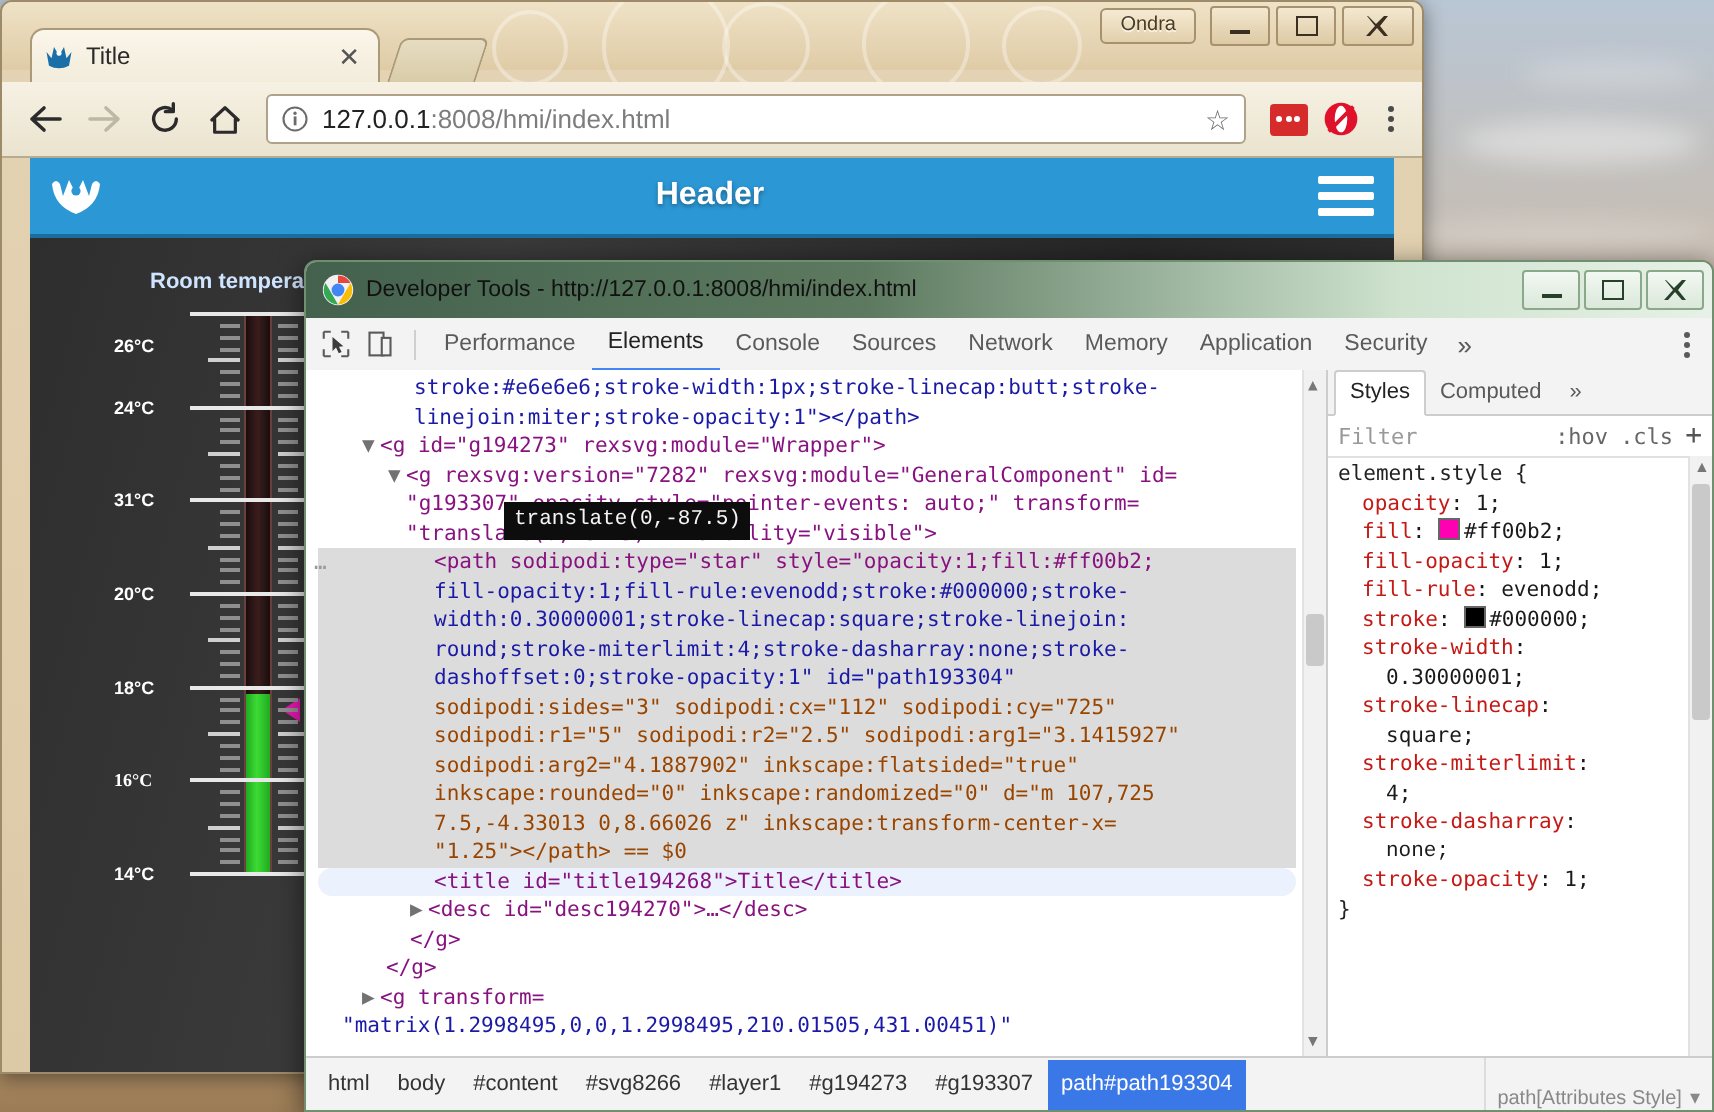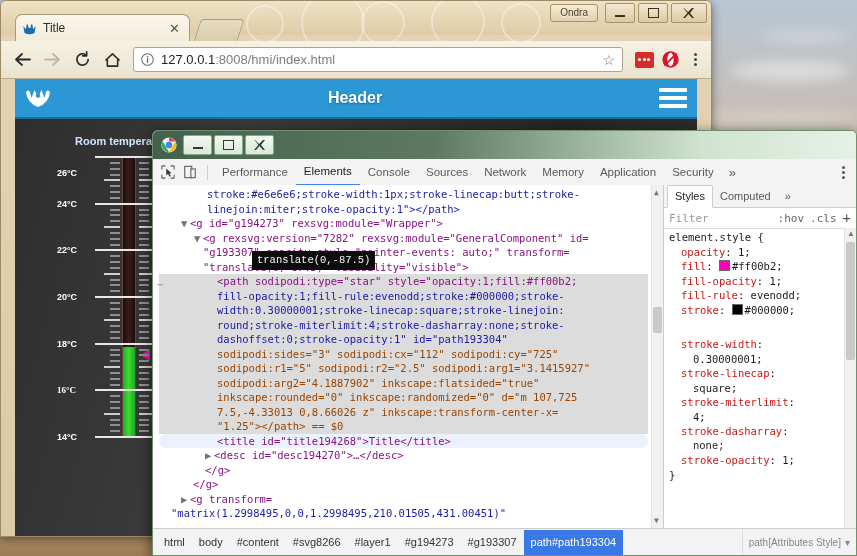--- a/index.html
+++ b/index.html
@@ -147,21 +147,21 @@
   .cssval{color:#1a1a1a;}
   .sel-txt{color:#222;}
   .swatch{display:inline-block;width:9px;height:9px;border:1px solid #666;vertical-align:-1px;margin-right:2px;}
   .sp-vscroll{position:absolute;right:0;top:43px;bottom:0;width:11px;background:#f1f1f1;border-left:1px solid #e2e2e2;}
   .sp-thumb{position:absolute;left:1px;width:9px;background:#c9c9c9;border-radius:2px;}
   
   .crumbbar{position:absolute;left:0;right:0;bottom:0;height:26px;background:#f3f3f3;
     border-top:1px solid #cdcdcd;display:flex;align-items:center;font-size:11px;color:#333;padding-left:4px;}
   .crumb{padding:0 7px;line-height:25px;height:25px;white-space:nowrap;}
   .crumb.active{background:#3b78e7;color:#fff;}
-  .crumb-right{margin-left:auto;display:flex;align-items:center;gap:4px;
+  .crumb-right{margin-left:auto;display:flex;align-items:flex-end;gap:4px;
     border-left:1px solid #dcdcdc;height:100%;padding:0 6px;color:#888;font-size:10px;}
 </style>
 </head>
 <body>
 
 <div id="desktop">
   <div class="cloud" style="left:730px;top:60px;width:120px;height:22px;"></div>
   <div class="cloud" style="left:700px;top:110px;width:160px;height:16px;opacity:.55;"></div>
   <div class="cloud" style="left:760px;top:30px;width:90px;height:14px;opacity:.6;"></div>
   <div class="cloud" style="left:715px;top:150px;width:140px;height:12px;opacity:.4;"></div>
@@ -358,21 +358,21 @@
               <div class="tick-minor" style="left: 82px; width: 10px; top: 17.5px; background: rgb(143, 143, 143);"></div>
               <div class="tick-minor" style="left: 53px; width: 10px; top: 11.6667px; background: rgb(143, 143, 143);"></div>
               <div class="tick-minor" style="left: 82px; width: 10px; top: 11.6667px; background: rgb(143, 143, 143);"></div>
               <div class="tick-minor" style="left: 53px; width: 10px; top: 5.83333px; background: rgb(143, 143, 143);"></div>
               <div class="tick-minor" style="left: 82px; width: 10px; top: 5.83333px; background: rgb(143, 143, 143);"></div>
               <div class="tick-major" style="top: 0px;"></div>
               <div class="tick-label" style="top: 16px;">26°C</div>
               <div class="tick-major" style="top: 46.6667px;"></div>
               <div class="tick-label" style="top: 46.6667px;">24°C</div>
               <div class="tick-major" style="top: 93.3333px;"></div>
-              <div class="tick-label" style="top: 93.3333px;">22°C</div>
+              <div class="tick-label" style="top: 93.3333px;">31°C</div>
               <div class="tick-major" style="top: 140px;"></div>
               <div class="tick-label" style="top: 140px;">20°C</div>
               <div class="tick-major" style="top: 186.667px;"></div>
               <div class="tick-label" style="top: 186.667px;">18°C</div>
               <div class="tick-major" style="top: 233.333px;"></div>
               <div class="tick-label" style="top: 233.333px; font-family: Liberation Serif, serif;">16°C</div>
               <div class="tick-major" style="top: 280px;"></div>
               <div class="tick-label" style="top: 280px;">14°C</div>
             </div>
         </div>
@@ -385,20 +385,21 @@
   <div class="dt-frame">
 
     <div class="dt-title">
       <svg class="dt-chrome-ico" viewBox="0 0 20 20">
         <circle cx="10" cy="10" r="9.5" fill="#f1f1f1"></circle>
         <path d="M10 1 A9 9 0 0 1 17.8 5.6 L10 5.6 Z" fill="#e8453c"></path>
         <path d="M17.8 5.6 A9 9 0 0 1 10 19 L13.9 12.3 Z" fill="#fbbc05"></path>
         <path d="M10 19 A9 9 0 0 1 2.2 5.6 L6.1 12.3 Z" fill="#34a853"></path>
         <circle cx="10" cy="10" r="4" fill="#4285f4"></circle>
       </svg>
+      <span class="dt-title-text">Developer Tools - http://127.0.0.1:8008/hmi/index.html</span>
       <div class="dt-wbtns">
         <div class="dtbtn">
           <span style="display:block;width:10px;height:2px;background:#26402a;margin-top:6px;"></span>
         </div>
         <div class="dtbtn">
           <span style="display:block;width:9px;height:8px;border:1.5px solid #26402a;"></span>
         </div>
         <div class="dtbtn">
           <svg width="12" height="11" viewBox="0 0 12 11">
             <path d="M1 0 L5 4 L9 0 L11 0 L7 5 L11 10 L9 10 L5.5 6 L2 10 L0 10 L4.5 5 L0.5 0 Z" fill="#26402a"></path>
@@ -488,21 +489,21 @@
           <span>.cls</span>
           <span class="sp-plus">+</span>
         </div>
         <div class="sp-body">
           <div class="sel-txt">element.style {</div>
           <div style="padding-left:12px;"><span class="cssname">opacity</span><span class="cssval">: </span><span class="cssval">1</span><span class="cssval">;</span></div>
           <div style="padding-left:12px;"><span class="cssname">fill</span><span class="cssval">: </span><span class="swatch" style="background:#ff00b2;"></span><span class="cssval">#ff00b2</span><span class="cssval">;</span></div>
           <div style="padding-left:12px;"><span class="cssname">fill-opacity</span><span class="cssval">: </span><span class="cssval">1</span><span class="cssval">;</span></div>
           <div style="padding-left:12px;"><span class="cssname">fill-rule</span><span class="cssval">: </span><span class="cssval">evenodd</span><span class="cssval">;</span></div>
           <div style="padding-left:12px;"><span class="cssname">stroke</span><span class="cssval">: </span><span class="swatch" style="background:#000000;"></span><span class="cssval">#000000</span><span class="cssval">;</span></div>
-          <div style="padding-left:12px;margin-top:20px;"><span class="cssname">stroke-width</span><span class="cssval">:</span><div style="padding-left:12px;"><span class="cssval">0.30000001</span><span class="cssval">;</span></div></div>
+          <div style="padding-left:12px;"><span class="cssname">stroke-width</span><span class="cssval">:</span><div style="padding-left:12px;"><span class="cssval">0.30000001</span><span class="cssval">;</span></div></div>
           <div style="padding-left:12px;"><span class="cssname">stroke-linecap</span><span class="cssval">:</span><div style="padding-left:12px;"><span class="cssval">square</span><span class="cssval">;</span></div></div>
           <div style="padding-left:12px;"><span class="cssname">stroke-miterlimit</span><span class="cssval">:</span><div style="padding-left:12px;"><span class="cssval">4</span><span class="cssval">;</span></div></div>
           <div style="padding-left:12px;"><span class="cssname">stroke-dasharray</span><span class="cssval">:</span><div style="padding-left:12px;font-family:Liberation Mono, monospace;"><span class="cssval">none</span><span class="cssval">;</span></div></div>
           <div style="padding-left:12px;"><span class="cssname">stroke-opacity</span><span class="cssval">: </span><span class="cssval">1</span><span class="cssval">;</span></div>
           <div class="sel-txt">}</div>
         </div>
         <div class="sp-vscroll">
           <span class="arrow-up" style="top:1px;">▲</span>
           <div class="sp-thumb" style="top:14px;height:118px;"></div>
         </div>

